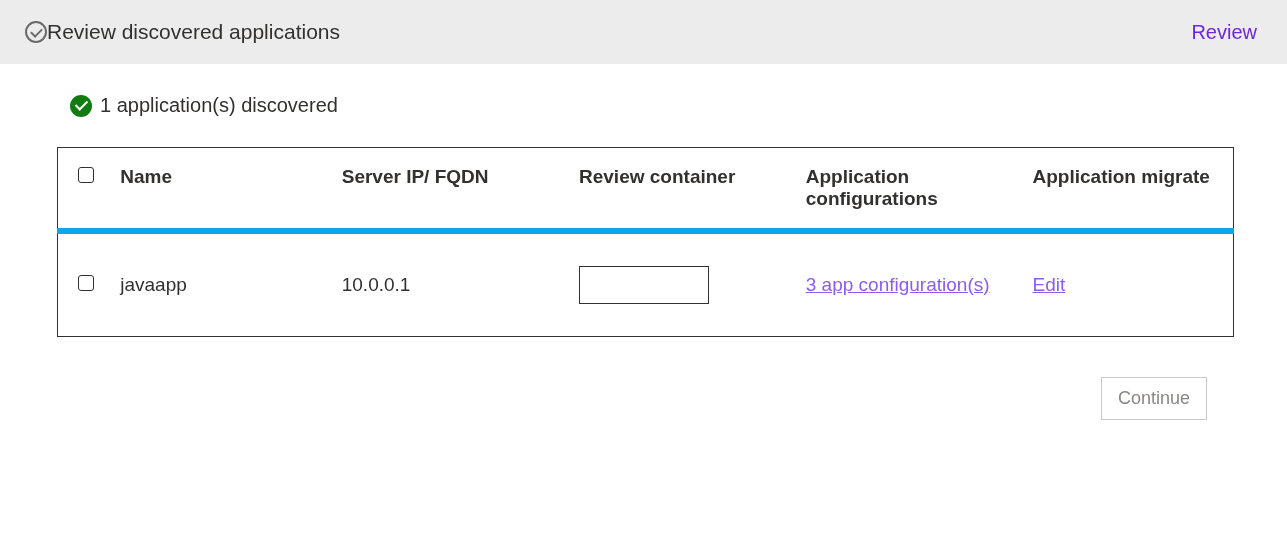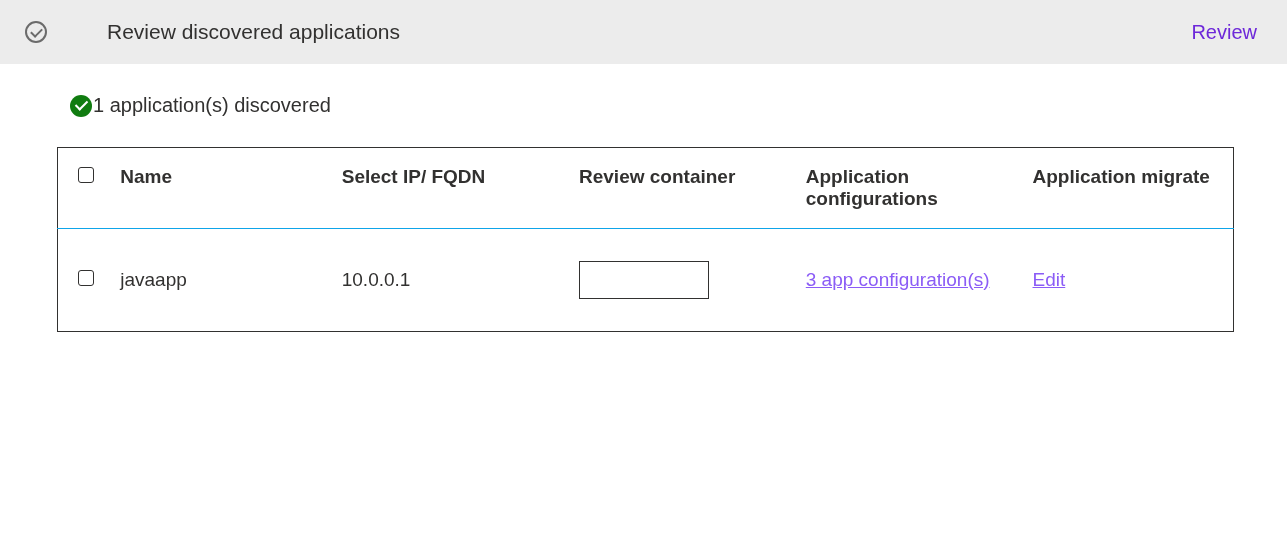--- a/index.html
+++ b/index.html
@@ -19,21 +19,20 @@
       display: flex;
       align-items: center;
       justify-content: space-between;
       background: #ececec;
       padding: 20px 30px 20px 25px;
     }
     
     .header-left {
       display: flex;
       align-items: center;
-      gap: 60px;
     }
     
     .check-circle-outline {
       width: 22px;
       height: 22px;
       border: 2px solid #6b6b6b;
       border-radius: 50%;
       display: flex;
       align-items: center;
       justify-content: center;
@@ -64,21 +63,21 @@
       cursor: pointer;
     }
     
     .content-area {
       padding: 30px 55px;
     }
     
     .discovered-row {
       display: flex;
       align-items: center;
-      gap: 1px;
+      gap: 8px;
       margin-bottom: 30px;
       margin-left: 15px;
     }
     
     .check-circle-filled {
       width: 22px;
       height: 22px;
       background: #107c10;
       border-radius: 50%;
       display: flex;
@@ -112,21 +111,21 @@
     }
     
     .apps-table {
       border: 1px solid #323130;
       width: 100%;
       border-collapse: collapse;
       margin-left: 2px;
     }
     
     .apps-table thead tr {
-      border-bottom: 1px solid #0ea5e9;
+      border-bottom: 6px solid #0ea5e9;
     }
     
     .apps-table th {
       text-align: left;
       font-size: 19px;
       font-weight: 600;
       color: #323130;
       padding: 18px 10px;
       vertical-align: top;
     }
@@ -226,21 +225,21 @@
   </div>
 
 
   <table class="apps-table">
     <thead>
       <tr>
         <th class="checkbox-cell">
           <input type="checkbox" style="">
         </th>
         <th class="name-col">Name</th>
-        <th class="server-col">Select IP/ FQDN</th>
+        <th class="server-col">Server IP/ FQDN</th>
         <th class="target-col">Review container</th>
         <th class="config-col">Application configurations</th>
         <th class="folder-col">Application migrate</th>
       </tr>
     </thead>
     <tbody>
       <tr>
         <td class="checkbox-cell">
           <input type="checkbox" style="">
         </td>
@@ -252,14 +251,17 @@
         <td>
           <span class="link">3 app configuration(s)</span>
         </td>
         <td>
           <span class="link">Edit</span>
         </td>
       </tr>
     </tbody>
   </table>
 
+  <div class="footer">
+    <button class="continue-btn" disabled="">Continue</button>
+  </div>
 
 </div>
 
 </body></html>

